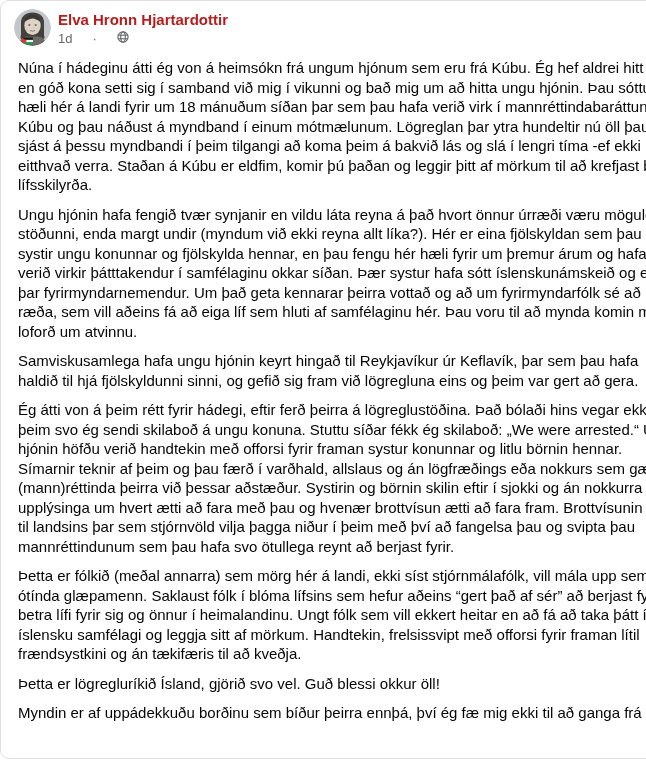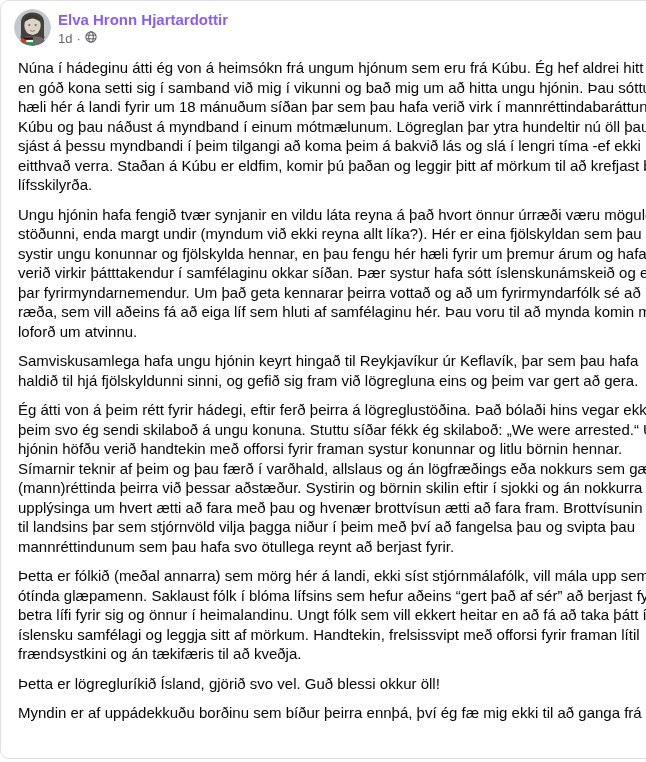--- a/index.html
+++ b/index.html
@@ -38,28 +38,28 @@
     flex: 0 0 auto;
     border-radius: 50%;
     overflow: hidden;
     cursor: pointer;
   }
   .avatar-btn svg { display: block; }
   .header-text { padding-top: 1px; }
   .author-name {
     font-size: 15px;
     font-weight: 700;
-    color: #8b5cf6;
+    color: #b91c1c;
     line-height: 19px;
     cursor: pointer;
   }
   .meta-row {
     display: flex;
     align-items: center;
-    gap: 4px;
+    gap: 20px;
     font-size: 13px;
     color: #65676b;
     line-height: 16px;
     margin-top: 1px;
   }
   .meta-row .timestamp { cursor: pointer; }
   .globe { display: inline-block; margin-top: 1px; }
   .post-body {
     padding: 11px 17px 0 17px;
     font-size: 15px;

